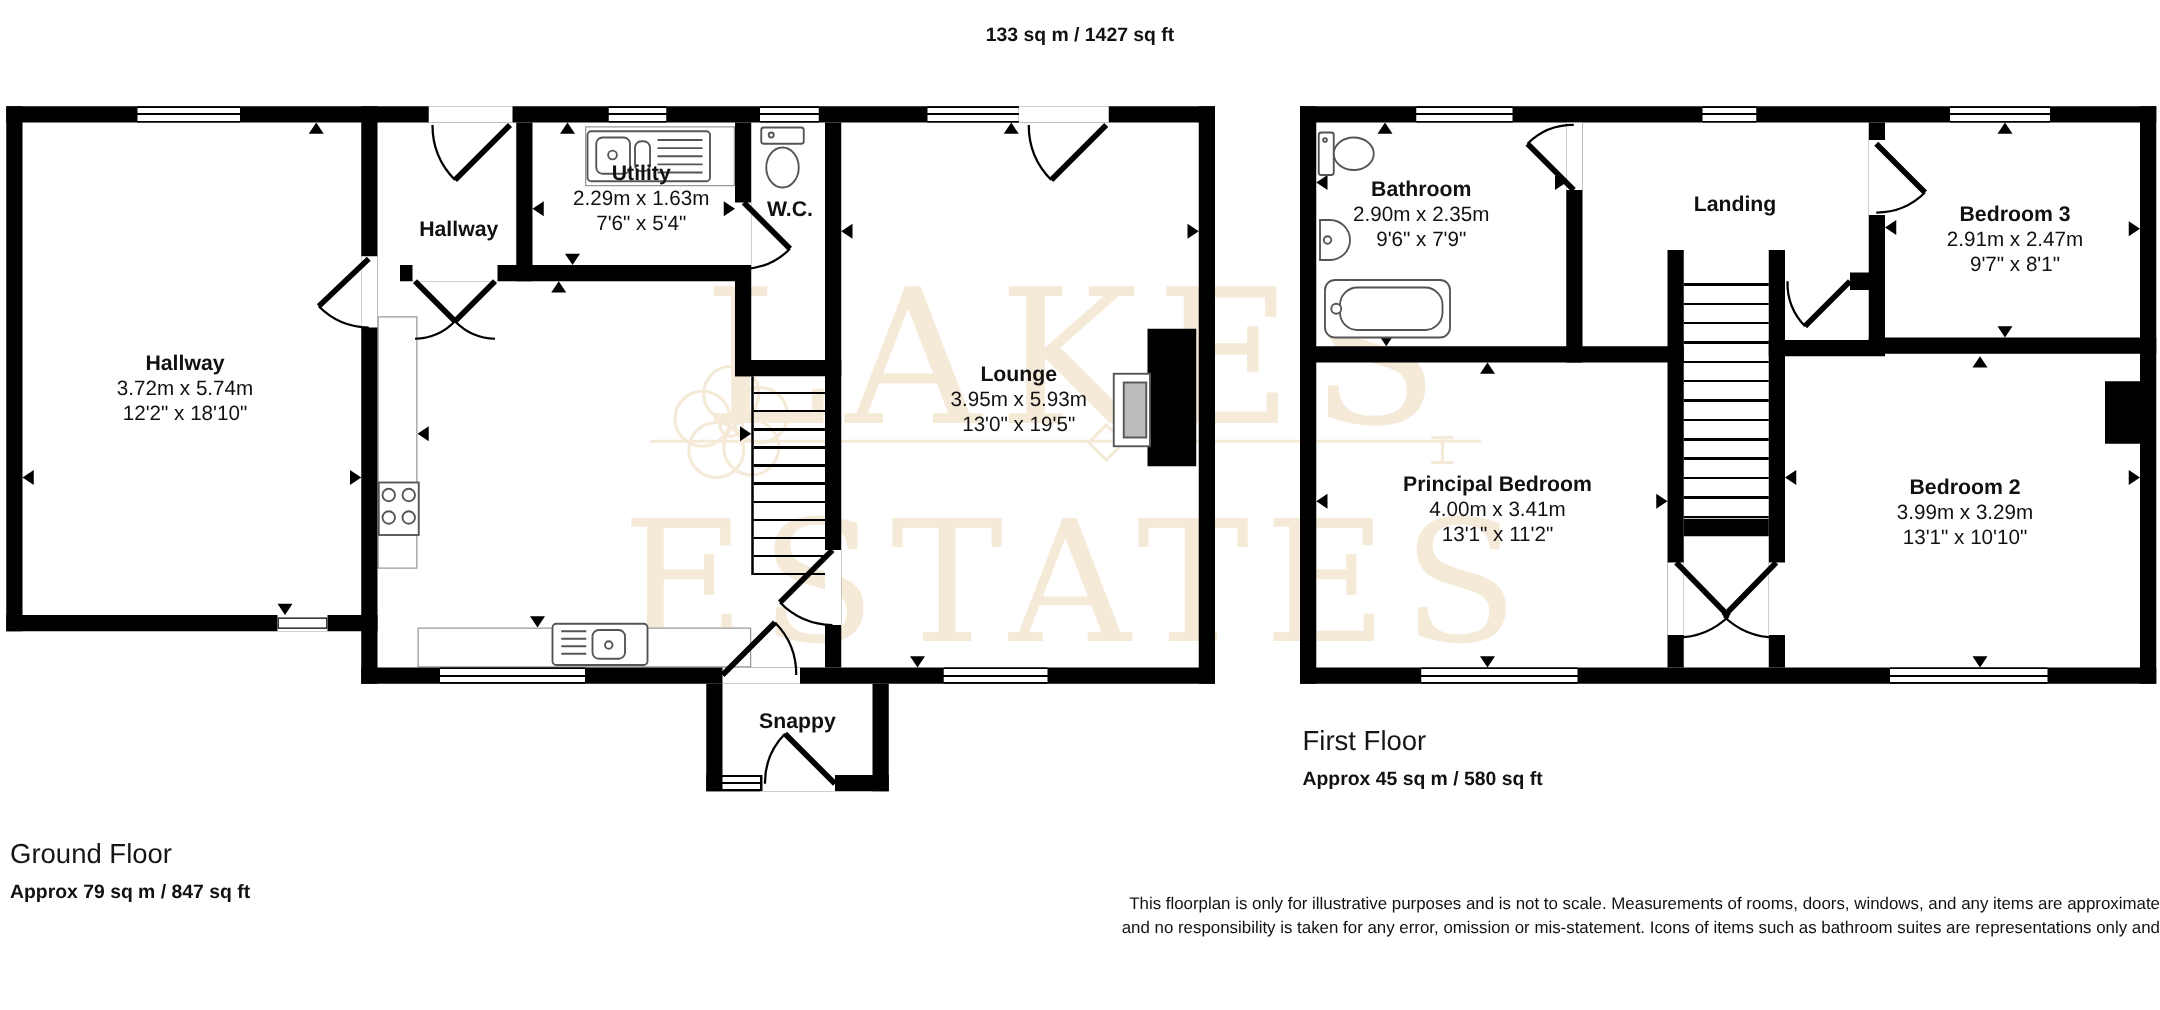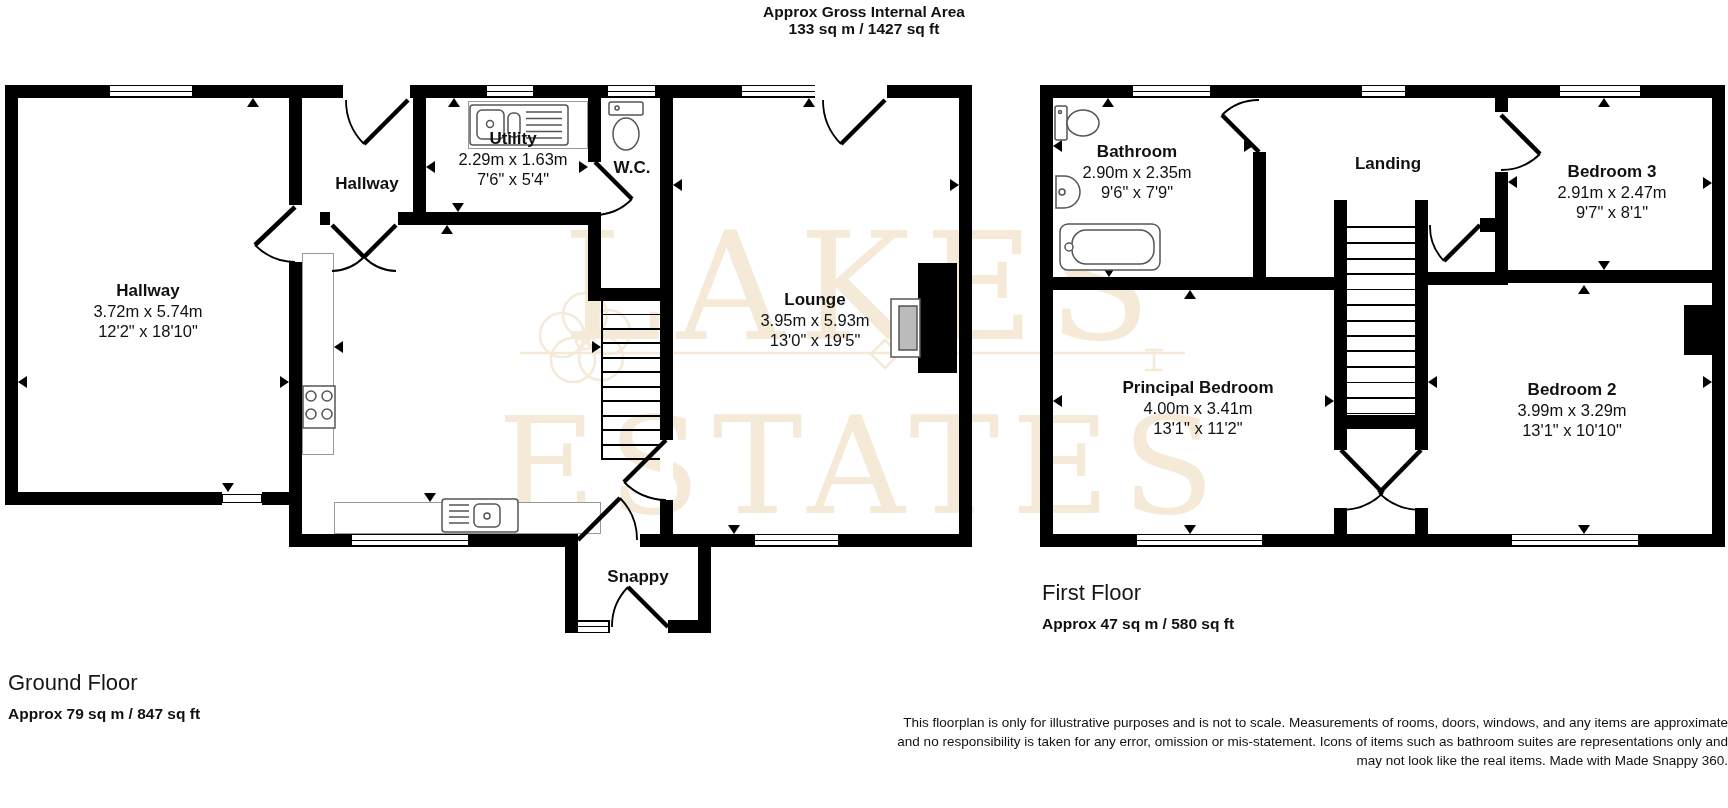--- a/index.html
+++ b/index.html
@@ -35,21 +35,20 @@
   .wm1{left:864px;top:200px;font-size:150px;letter-spacing:14px;}
   .wm2{left:862px;top:388px;font-size:135px;letter-spacing:12px;}
   svg.ov{position:absolute;left:0;top:0;z-index:6;}
   svg.wmsvg{position:absolute;left:0;top:0;z-index:0;}
 </style>
 </head>
 <body>
 
 <div class="canvas">
 
-  <div class="title" style="top:3px">Approx Gross Internal Area</div>
   <div class="title" style="top:20px">133 sq m / 1427 sq ft</div>
 
   <div class="wm wm1">LAKES</div>
   <div class="wm wm2">ESTATES</div>
   <svg class="wmsvg" width="1728" height="808">
     <g fill="none" style="stroke:var(--wm,#f5ead8)" stroke-width="2.5">
       <line x1="520" y1="353" x2="1185" y2="353"></line>
       <circle cx="585" cy="315" r="22"></circle>
         <circle cx="608" cy="332" r="22"></circle>
       <circle cx="601" cy="358" r="22"></circle>
@@ -286,21 +285,20 @@
   </div>
   <div class="rl" style="left:1572px;top:380px">
     <div class="rn">Bedroom 2</div>
     <div class="rd">3.99m x 3.29m</div>
     <div class="rd">13'1" x 10'10"</div>
   </div>
 
   <div class="fh" style="left:8px;top:670px">Ground Floor</div>
   <div class="fa" style="left:8px;top:705px">Approx 79 sq m / 847 sq ft</div>
   <div class="fh" style="left:1042px;top:580px">First Floor</div>
-  <div class="fa" style="left:1042px;top:615px">Approx 47 sq m / 580 sq ft</div>
+  <div class="fa" style="left:1042px;top:615px">Approx 45 sq m / 580 sq ft</div>
 
   <div class="disc">
     <div>This floorplan is only for illustrative purposes and is not to scale. Measurements of rooms, doors, windows, and any items are approximate</div>
     <div>and no responsibility is taken for any error, omission or mis-statement. Icons of items such as bathroom suites are representations only and</div>
-    <div>may not look like the real items. Made with Made Snappy 360.</div>
   </div>
 
 </div>
 
 </body></html>

